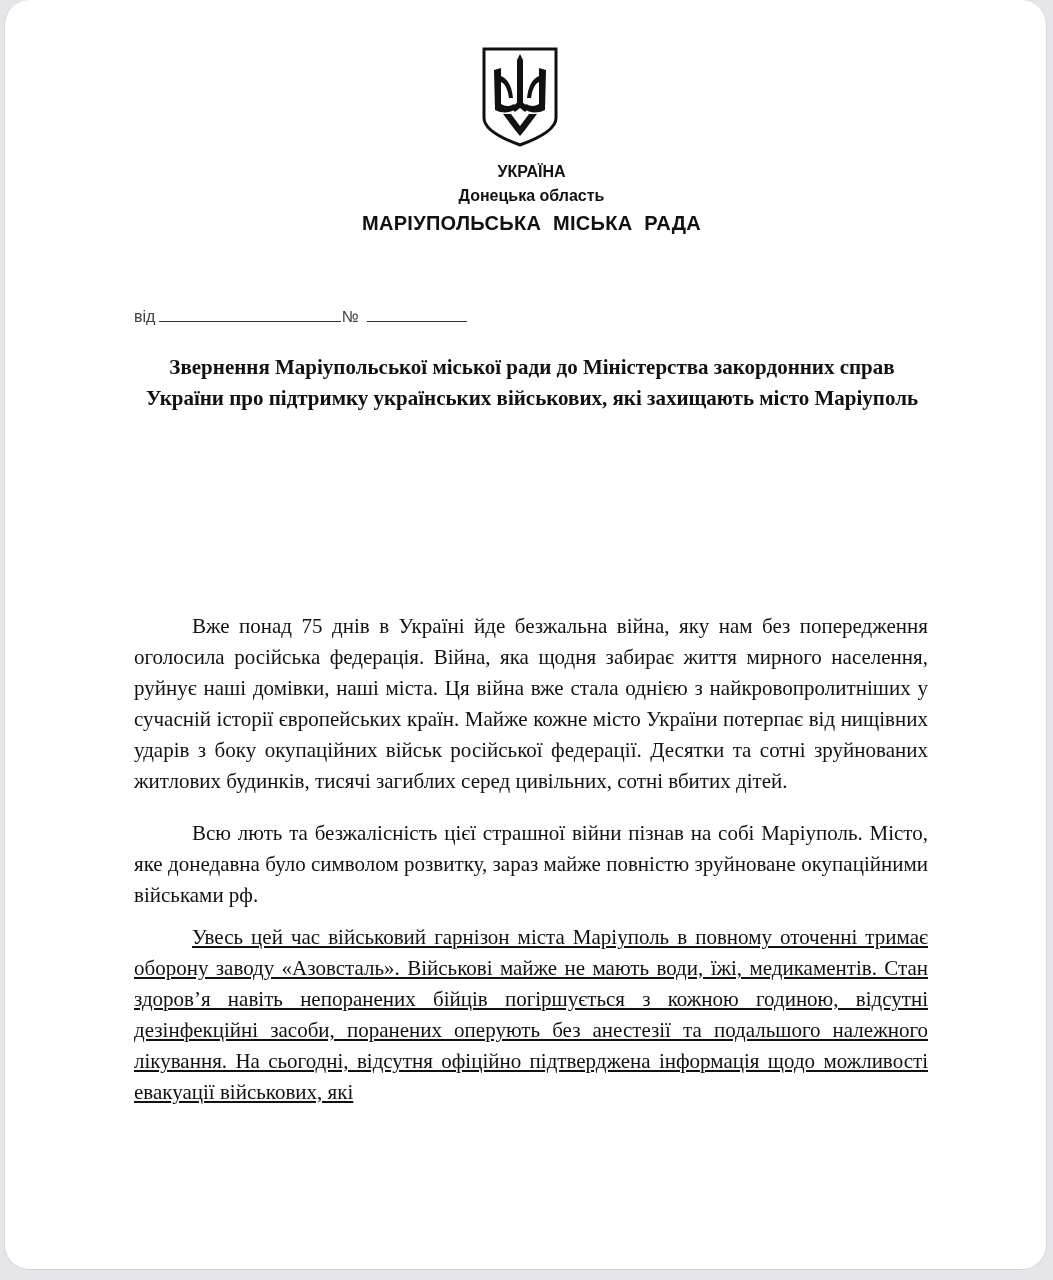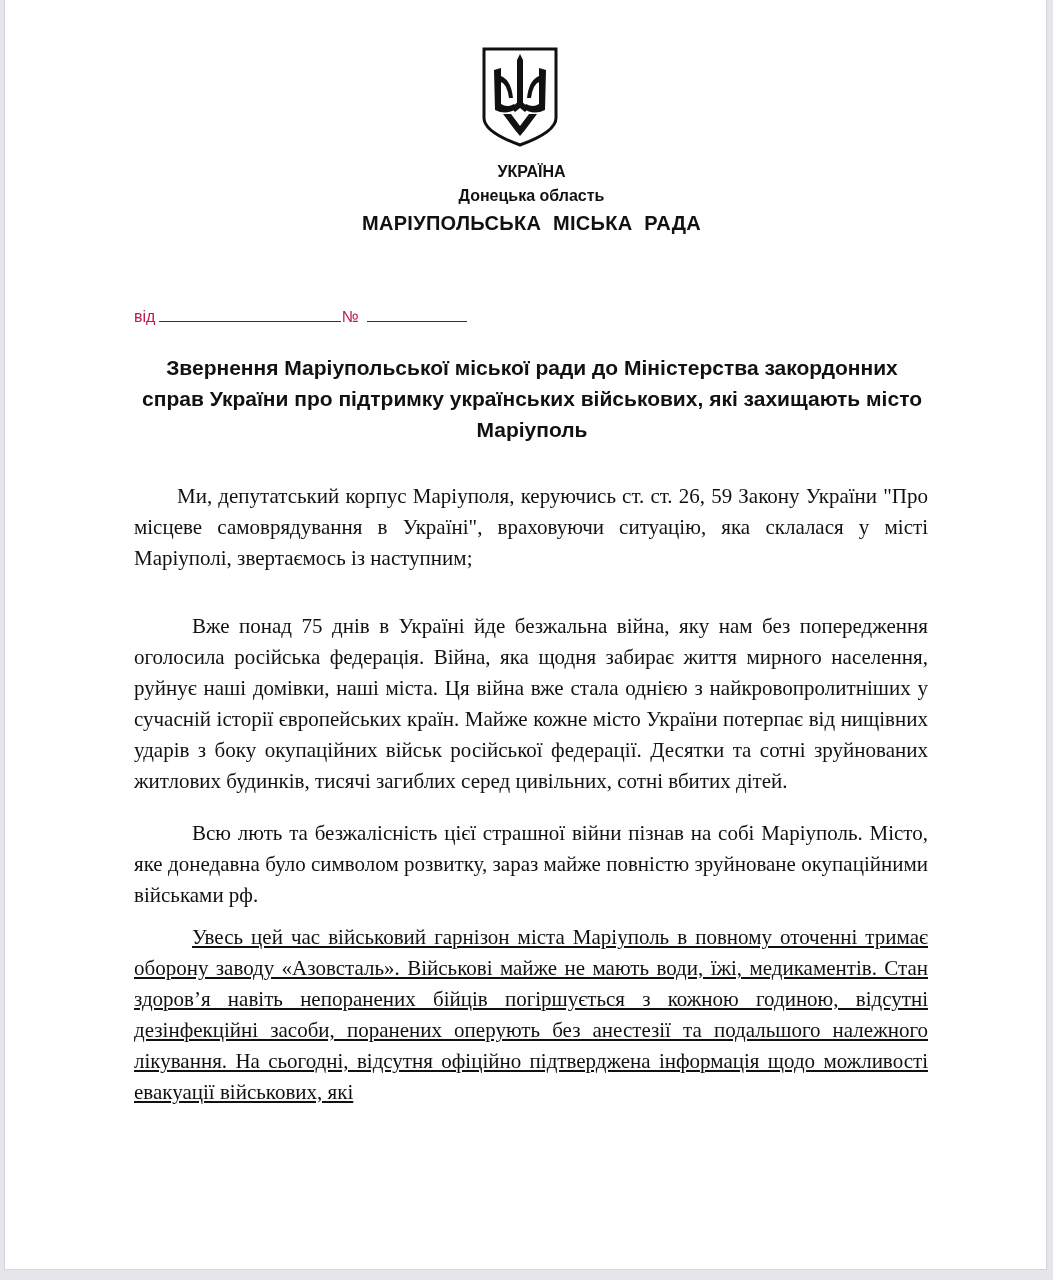--- a/index.html
+++ b/index.html
@@ -9,45 +9,46 @@
       position: relative;
     }
     .page {
       position: absolute;
       left: 4px; top: 0; width: 1043px; height: 1270px;
       background: #ffffff;
       border-left: 1px solid #d6d6da;
       border-right: 1px solid #d6d6da;
       border-bottom: 1px solid #d6d6da;
       box-sizing: border-box;
+      border-radius: 25px;
     }
     .emblem {
       position: absolute; left: 476px; top: 46px; width: 78px; height: 102px;
     }
     .hdr {
       position: absolute; left: 0; width: 1053px; text-align: center;
       font-family: "Liberation Sans", sans-serif; font-weight: bold; color: #111;
       white-space: nowrap;
     }
     .hdr-country { top: 163px; font-size: 16px; }
     .hdr-region { top: 187px; font-size: 16px; }
     .hdr-council { top: 212px; font-size: 20px; word-spacing: 6px; letter-spacing: 0.3px; }
 
     .reg {
       position: absolute; left: 129px; top: 303px;
-      font-family: "Liberation Sans", sans-serif; font-size: 16px; color: #be185d;
+      font-family: "Liberation Sans", sans-serif; font-size: 16px; color: #404040;
       display: flex; align-items: baseline;
     }
     .reg .line { display: inline-block; border-bottom: 1px solid #333; height: 18px; }
     .reg .line1 { width: 182px; margin-left: 4px; }
     .reg .line2 { width: 100px; margin-left: 8px; }
 
     .title {
       position: absolute; left: 130px; top: 352px; width: 794px;
-      font-family: Liberation Sans, sans-serif; font-weight: bold; font-size: 21px;
+      font-family: Liberation Serif, serif; font-weight: bold; font-size: 21px;
       line-height: 31px; text-align: center; color: #111;
     }
     .body-text {
       position: absolute; left: 129px; width: 794px;
       font-family: "Liberation Serif", serif; font-size: 21px; color: #111;
       line-height: 31px; text-align: justify; text-indent: 43px; margin: 0;
     }
     .p1 { top: 481px; }
     .p2 { top: 590px; text-indent: 58px; margin-top: 21px; }
     .p3 { top: 818px; text-indent: 58px; }
@@ -77,17 +78,16 @@
 
   <div class="reg">
     <span>від</span>
     <span class="line line1"></span>
     <span>№</span>
     <span class="line line2"></span>
   </div>
 
   <div class="title">Звернення Маріупольської міської ради до Міністерства закордонних справ України про підтримку українських військових, які захищають місто Маріуполь</div>
 
-  <p class="body-text p1">Ми, депутатський корпус Маріуполя, керуючись ст. ст. 26, 59 Закону України "Про місцеве самоврядування в Україні", враховуючи ситуацію, яка склалася у місті Маріуполі, звертаємось із наступним;</p>
   <p class="body-text p2">Вже понад 75 днів в Україні йде безжальна війна, яку нам без попередження оголосила російська федерація. Війна, яка щодня забирає життя мирного населення, руйнує наші домівки, наші міста. Ця війна вже стала однією з найкровопролитніших у сучасній історії європейських країн. Майже кожне місто України потерпає від нищівних ударів з боку окупаційних військ російської федерації. Десятки та сотні зруйнованих житлових будинків, тисячі загиблих серед цивільних, сотні вбитих дітей.</p>
   <p class="body-text p3">Всю лють та безжалісність цієї страшної війни пізнав на собі Маріуполь. Місто, яке донедавна було символом розвитку, зараз майже повністю зруйноване окупаційними військами рф.</p>
   <p class="body-text p4">Увесь цей час військовий гарнізон міста Маріуполь в повному оточенні тримає оборону заводу «Азовсталь». Військові майже не мають води, їжі, медикаментів. Стан здоров’я навіть непоранених бійців погіршується з кожною годиною, відсутні дезінфекційні засоби, поранених оперують без анестезії та подальшого належного лікування. На сьогодні, відсутня офіційно підтверджена інформація щодо можливості евакуації військових, які</p>
 </div>
 
 </body></html>

